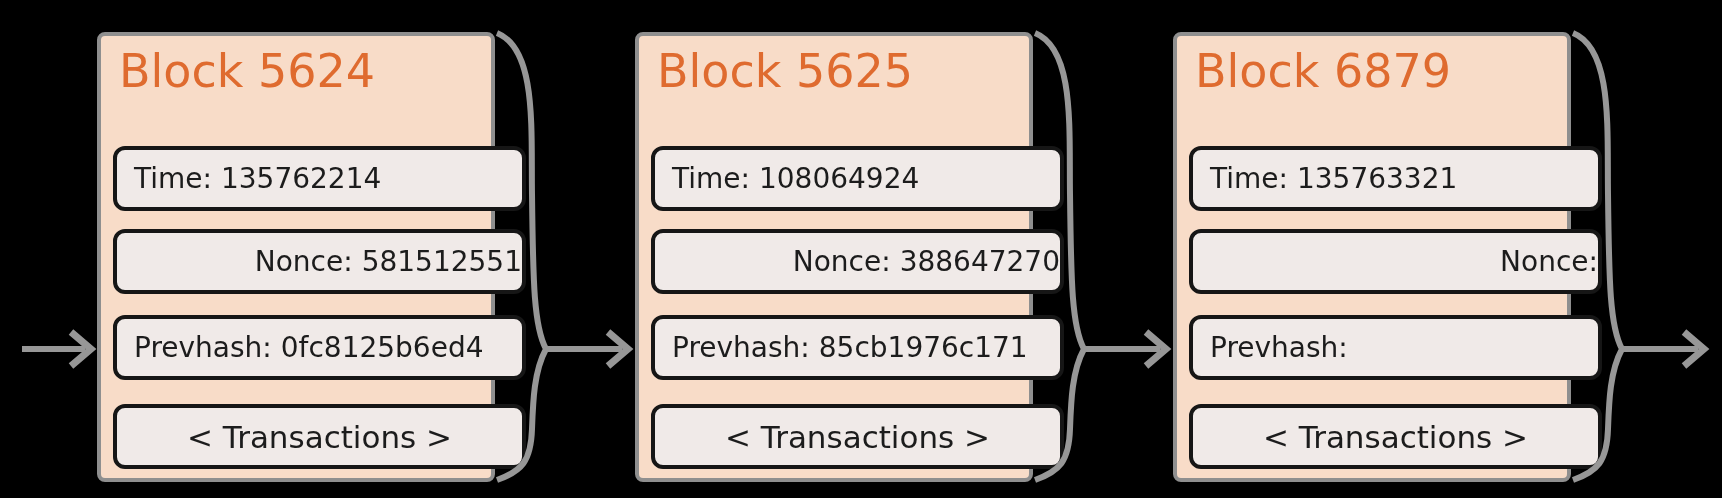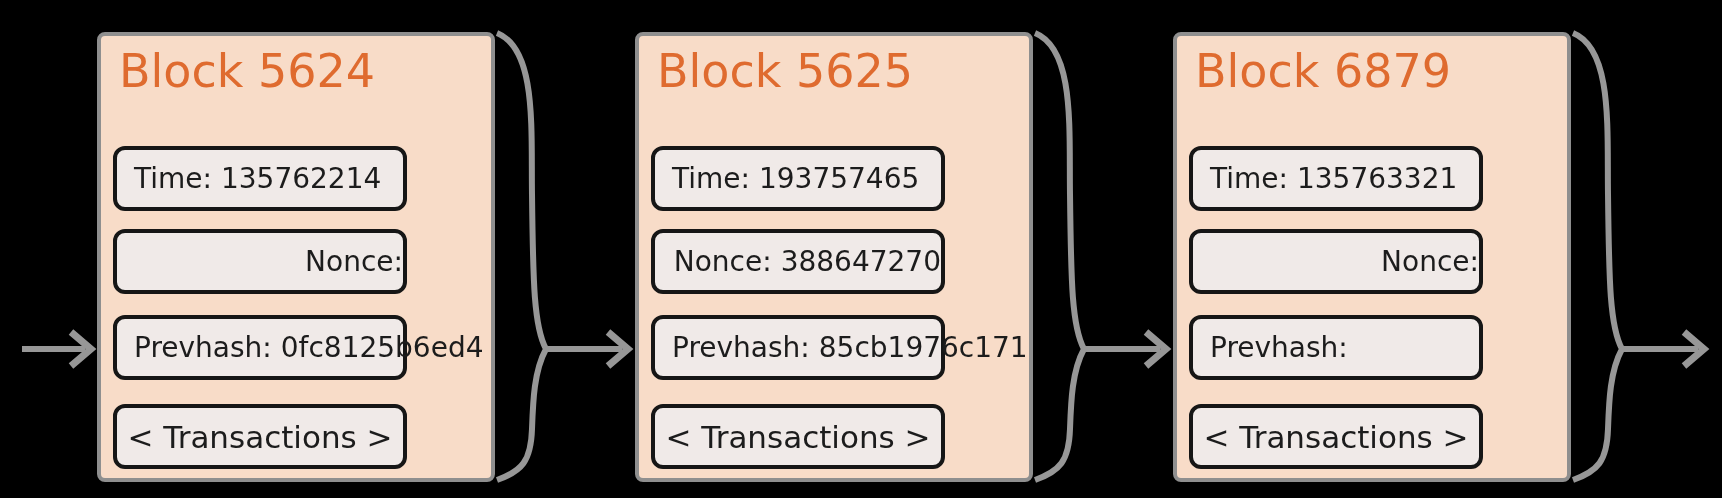--- a/index.html
+++ b/index.html
@@ -31,21 +31,21 @@
     top: 8px;
     left: 18px;
     font-size: 46px;
     line-height: 1.2;
     color: #df6b2f;
     white-space: nowrap;
   }
   .field {
     position: absolute;
     left: 12px;
-    width: 294px;
+    width: 413px;
     height: 65px;
     box-sizing: border-box;
     background: #f0eae8;
     border: 4px solid #161616;
     border-radius: 12px;
     display: flex;
     align-items: center;
     padding-left: 17px;
     font-size: 28px;
     color: #1c1c1c;
@@ -88,33 +88,34 @@
 <div class="canvas">
 
   <div class="block block-1">
     <div class="block-title">Block 5624</div>
     <div class="field row-0">
       <span>Time:</span>
       <span>135762214</span>
     </div>
     <div class="field row-1">
       <span>Nonce:</span>
+      <span>581512551</span>
     </div>
     <div class="field row-2">
       <span>Prevhash:</span>
       <span>0fc8125b6ed4</span>
     </div>
     <div class="field tx">&lt; Transactions &gt;</div>
   </div>
 
   <div class="block block-2">
     <div class="block-title">Block 5625</div>
     <div class="field row-0">
       <span>Time:</span>
-      <span>193757465</span>
+      <span>108064924</span>
     </div>
     <div class="field row-1">
       <span>Nonce:</span>
       <span>388647270</span>
     </div>
     <div class="field row-2">
       <span>Prevhash:</span>
       <span>85cb1976c171</span>
     </div>
     <div class="field tx">&lt; Transactions &gt;</div>

